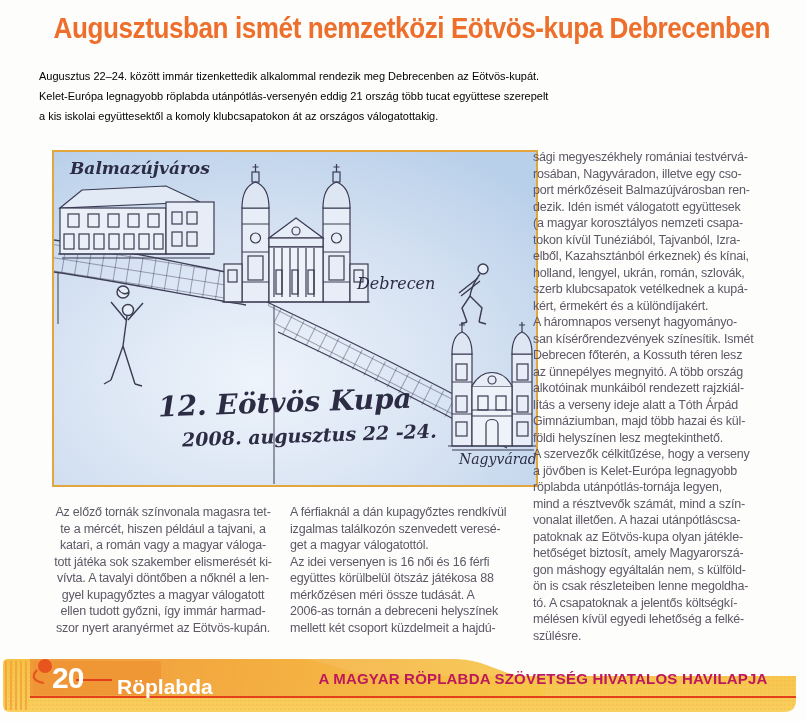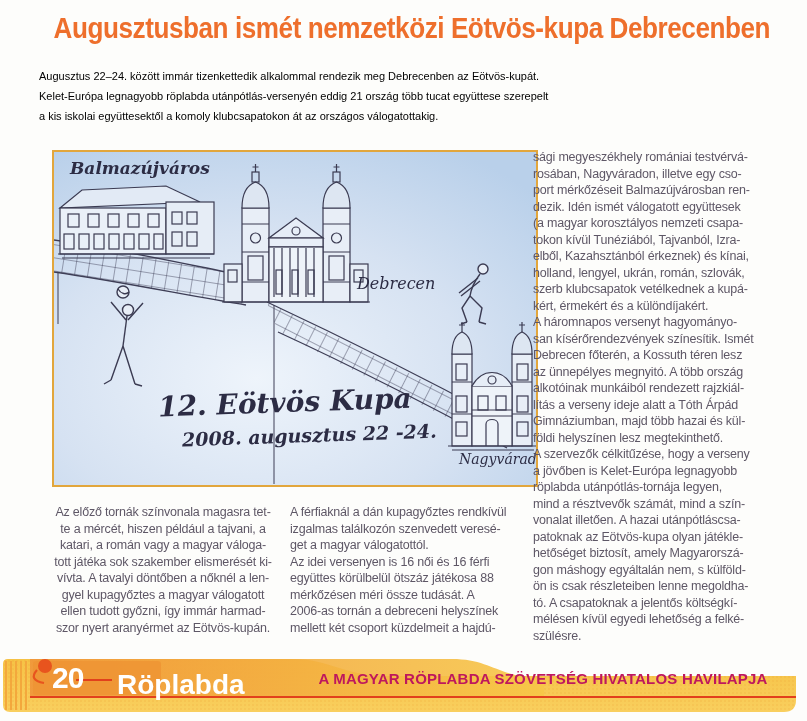--- a/index.html
+++ b/index.html
@@ -29,21 +29,21 @@
   .col{position:absolute;font-size:12.5px;letter-spacing:-0.2px;line-height:16.5px;
         color:#5e5766;white-space:pre-line;}
   .col-left{left:38px;top:504px;width:250px;text-align:center;}
   .col-mid{left:290px;top:504px;width:240px;}
   .col-right{left:533px;top:149px;width:270px;}
   
   .footer{position:absolute;left:0;top:656px;width:807px;height:65px;}
   .footer svg{position:absolute;left:0;top:0;}
   .page-num{position:absolute;left:52px;top:5px;font-size:30px;font-weight:bold;color:#ffffff;
         letter-spacing:-1px;}
-  .mag-name{position:absolute;left:117px;top:13px;font-size:28px;font-weight:bold;color:#ffffff;}
+  .mag-name{position:absolute;left:117px;top:19px;font-size:21px;font-weight:bold;color:#ffffff;}
   .tagline{position:absolute;left:295px;right:16px;top:14px;text-align:center;
         font-size:15px;font-weight:bold;color:#be185d;letter-spacing:0.2px;white-space:nowrap;}
 </style>
 </head>
 <body>
 
 <div class="page">
 
   <div class="title-wrap">
     <span>Augusztusban ismét nemzetközi Eötvös-kupa Debrecenben</span>

